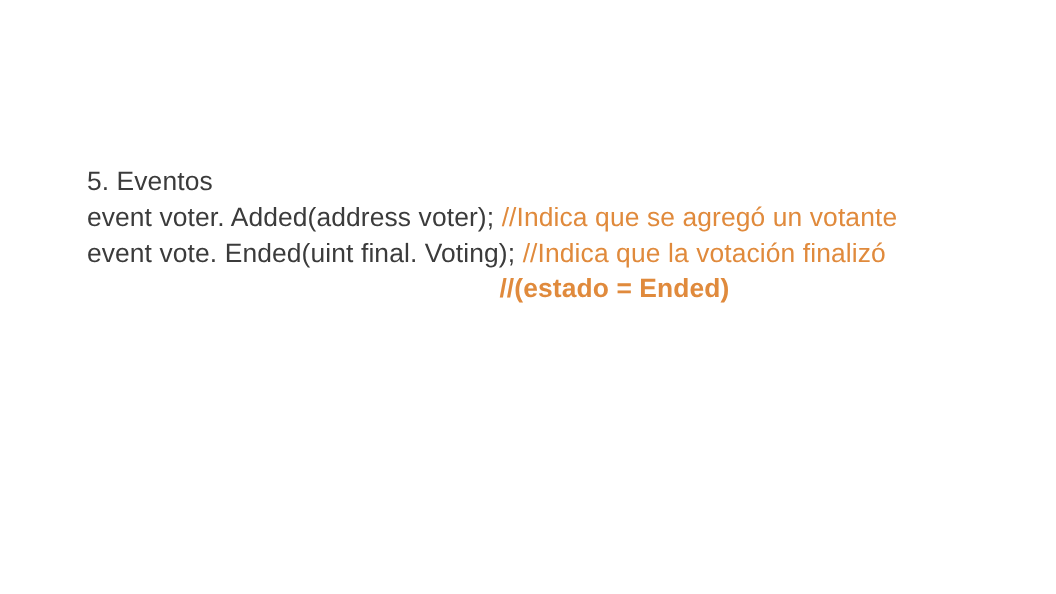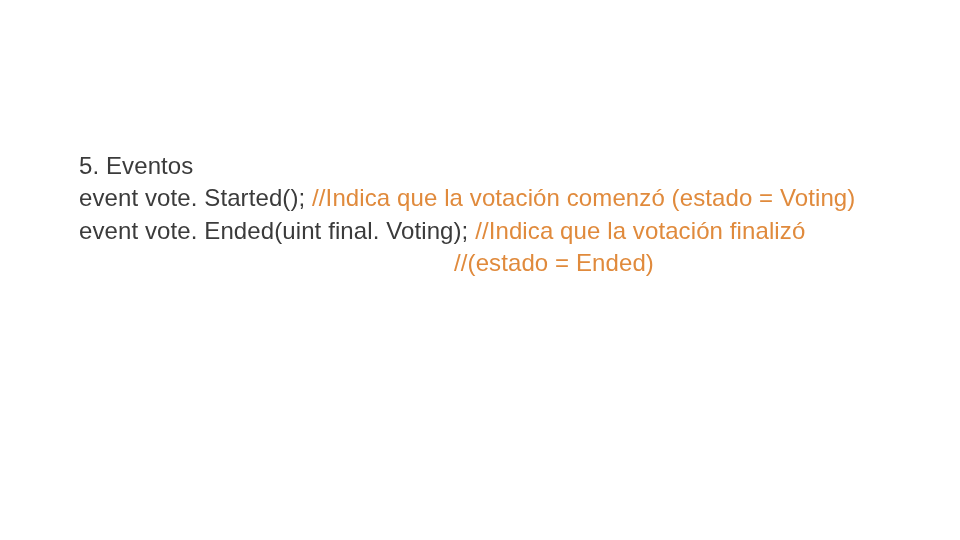--- a/index.html
+++ b/index.html
@@ -21,35 +21,36 @@
   .line {
     font-size: 24px;
     line-height: 1.35;
     white-space: nowrap;
     letter-spacing: 0.1px;
   }
   .code { color: #3b3b3b; }
   .comment { color: #e08a3c; }
   .indent-center {
     padding-left: 375px;
+    font-weight: bold;
   }
 </style>
 </head>
 <body>
 
 <div class="slide">
 
   <div class="line">
     <span class="code">5. Eventos</span>
   </div>
 
+  <div class="line">
+    <span class="code">event voter. Added(address voter); </span><span class="comment">//Indica que se agregó un votante</span>
+  </div>
 
-  <div class="line">
-    <span class="code">event vote. Started(); </span><span class="comment">//Indica que la votación comenzó (estado = Voting)</span>
-  </div>
 
   <div class="line">
     <span class="code">event vote. Ended(uint final. Voting); </span><span class="comment">//Indica que la votación finalizó</span>
   </div>
 
   <div class="line indent-center">
     <span class="comment">//(estado = Ended)</span>
   </div>
 
 

